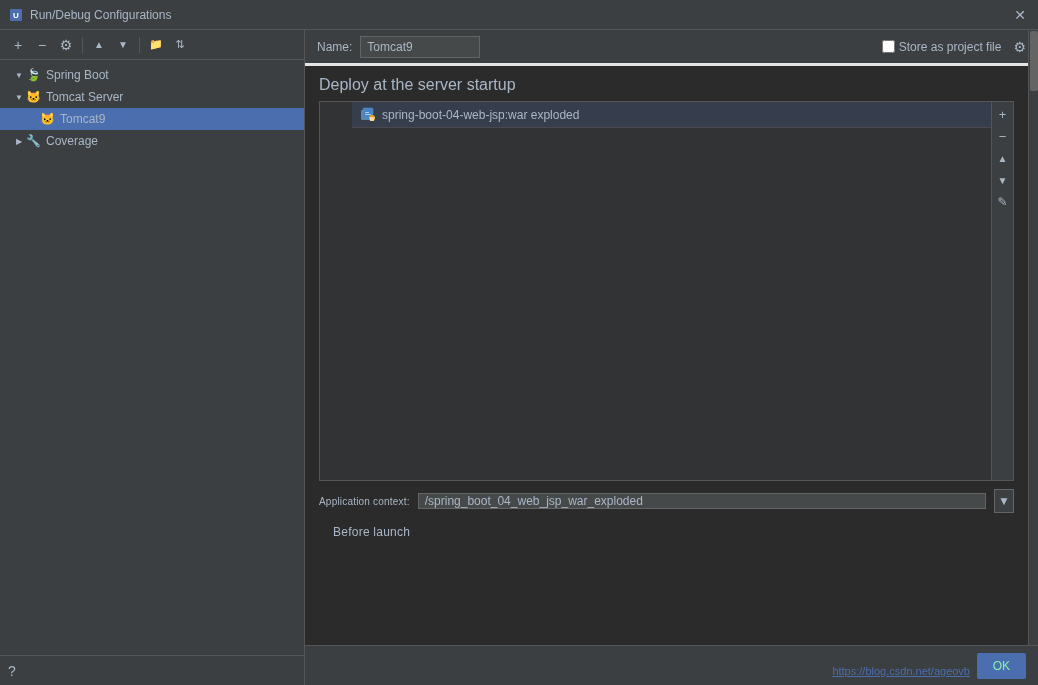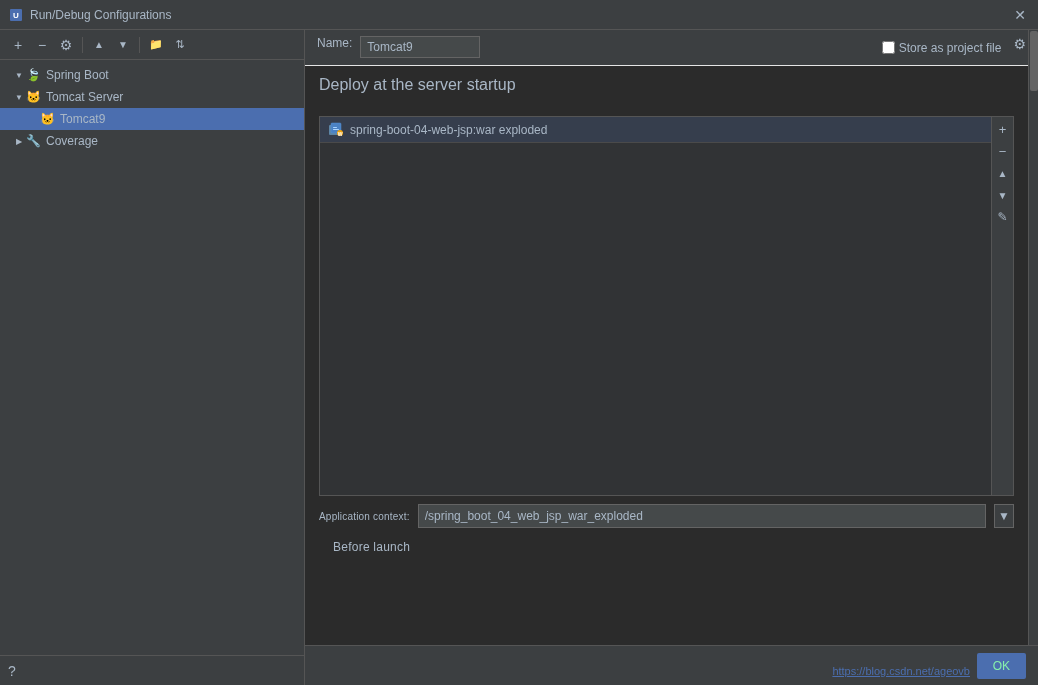--- a/index.html
+++ b/index.html
@@ -151,23 +151,24 @@
       flex: 1;
       display: flex;
       flex-direction: column;
       background: #2b2b2b;
       position: relative;
     }
 
     
     .right-header {
       display: flex;
+      align-items: center;
       padding: 6px 12px;
       gap: 8px;
-      border-bottom: 1px solid #e5e5e5;
+      border-bottom: 3px solid #e5e5e5;
       background: #3c3f41;
       height: 36px;
     }
     .right-header label {
       color: #a9b7c6;
       font-size: 12px;
     }
     .name-input {
       background: #45494a;
       border: 1px solid #646464;
@@ -278,21 +279,21 @@
       white-space: nowrap;
       letter-spacing: 0.02em;
     }
     .app-context-input {
       flex: 1;
       background: #45494a;
       border: 1px solid #646464;
       color: #a9b7c6;
       padding: 2px 6px;
       font-size: 12px;
-      height: 24px;
+      height: 16px;
     }
     .app-context-dropdown {
       width: 20px;
       height: 24px;
       background: #3c3f41;
       border: 1px solid #646464;
       display: flex;
       align-items: center;
       justify-content: center;
       cursor: pointer;
@@ -438,21 +439,21 @@
         <label>Store as project file</label>
       </div>
       <span class="gear-icon">⚙</span>
     </div>
 
 
     <div class="right-content" style="margin-right:10px;">
 
       <div class="deploy-header">Deploy at the server startup</div>
 
-      <div style="display:flex; margin: 16px 14px; border:1px solid #555; background:#313335; position:relative; flex:1; margin-bottom:4px; max-height:380px;">
+      <div style="display:flex; margin: 1px 14px; border:1px solid #555; background:#313335; position:relative; flex:1; margin-bottom:4px; max-height:380px;padding-left:32px;">
         <div style="flex:1; overflow:hidden;">
           <div class="deploy-row">
             <div class="deploy-row-icon">
 
               <svg width="16" height="16" viewBox="0 0 16 16">
                 <rect x="1" y="3" width="10" height="10" rx="1" fill="#6897bb" opacity="0.8"></rect>
                 <rect x="3" y="1" width="10" height="10" rx="1" fill="#4b82c4" stroke="#5592d4" stroke-width="0.5"></rect>
                 <rect x="5" y="5" width="4" height="1" fill="#aad4ff" rx="0.5"></rect>
                 <rect x="5" y="7" width="6" height="1" fill="#aad4ff" rx="0.5"></rect>
                 <circle cx="12" cy="11" r="3" fill="#f0a30a"></circle>

